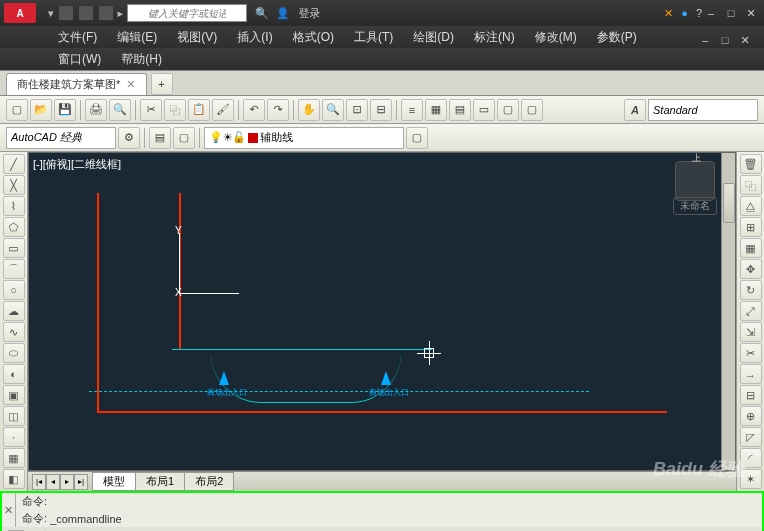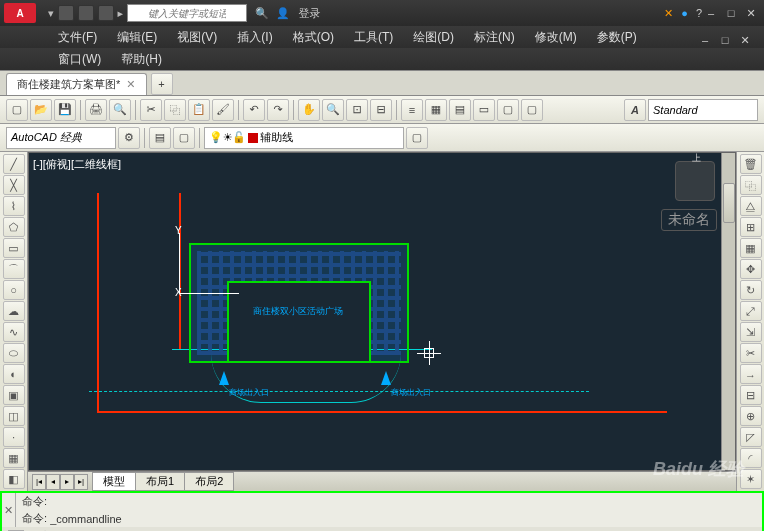--- a/index.html
+++ b/index.html
@@ -38,38 +38,38 @@
 .main { display: flex; height: 339px; }
 .left-tools, .right-tools { width: 28px; background: linear-gradient(#f0f0e6,#dedece); border-right: 1px solid #999; display: flex; flex-direction: column; align-items: center; padding: 2px 0; gap: 1px; }
 .right-tools { border-left: 1px solid #999; border-right: none; }
 .tool-btn { width: 22px; height: 20px; background: linear-gradient(#f6f6ee,#e4e4d6); border: 1px solid #bbb; border-radius: 2px; font-size: 11px; display: flex; align-items: center; justify-content: center; color: #555; }
 
 .viewport-wrap { flex: 1; display: flex; flex-direction: column; background: #1a2833; }
 .viewport { flex: 1; position: relative; background: #1a2833; overflow: hidden; border: 1px solid #666; }
 .vp-label { position: absolute; top: 4px; left: 4px; color: #fff; font-size: 11px; }
 .viewcube { position: absolute; top: 8px; right: 20px; width: 40px; height: 40px; border: 1px solid #555; background: rgba(80,80,80,0.5); border-radius: 4px; }
 .viewcube::after { content: '上'; color: #ccc; position: absolute; top: -10px; left: 16px; font-size: 9px; }
-.unnamed { position: absolute; top: 56px; right: 18px; color: #999; font-size: 14px; border: 1px solid #555; padding: 1px 6px; border-radius: 3px; }
+.unnamed { position: absolute; top: 44px; right: 18px; color: #999; font-size: 10px; border: 1px solid #555; padding: 1px 6px; border-radius: 3px; }
 .scroll-v { position: absolute; right: 0; top: 0; bottom: 0; width: 14px; background: #c8c8bc; border-left: 1px solid #888; }
 .scroll-v-thumb { position: absolute; top: 30px; width: 12px; left: 1px; height: 40px; background: linear-gradient(#e6e6da,#c8c8ba); border: 1px solid #999; border-radius: 2px; }
 
 
 .drawing { position: absolute; inset: 0; }
 .redline { position: absolute; background: #ff2a00; }
 .cyanline { position: absolute; background: #00d8d8; }
 .plan { position: absolute; left: 160px; top: 90px; width: 220px; height: 120px; }
 .plan-outer { position: absolute; inset: 0; border: 2px solid #0d0; background: rgba(0,150,255,0.15); }
 .plan-inner { position: absolute; left: 38px; top: 38px; right: 38px; bottom: 0; border: 2px solid #0d0; background: #1a2833; }
 .plan-grid { position: absolute; inset: 6px; background-image: repeating-linear-gradient(90deg,#1e4d8a 0 4px, transparent 4px 11px), repeating-linear-gradient(0deg,#1e4d8a 0 4px, transparent 4px 11px); opacity: 0.9; }
 .plan-label { position: absolute; left: 64px; top: 62px; color: #0af; font-size: 9px; }
 .ucs { position: absolute; left: 100px; top: 100px; }
 .ucs-y { position: absolute; width: 1px; height: 60px; background: #fff; bottom: 0; }
 .ucs-x { position: absolute; height: 1px; width: 60px; background: #fff; top: 0; left: 0; }
 .ucs-lbl { position: absolute; color: #fff; font-size: 10px; }
-.entrance { color: #0af; font-size: 8px; position: absolute; margin-left: 22px; }
+.entrance { color: #0af; font-size: 8px; position: absolute; }
 .entrance-arrow { width: 10px; height: 14px; background: #0af; clip-path: polygon(50% 0, 100% 100%, 0 100%); position: absolute; }
 .curve { position: absolute; left: 182px; top: 200px; width: 190px; height: 50px; border-bottom: 1px solid #0cc; border-radius: 0 0 95px 95px; }
 .dashed { position: absolute; border-bottom: 1px dashed #0cc; }
 
 .layout-tabs { height: 20px; background: linear-gradient(#e0e0d6,#cacabc); border-top: 1px solid #888; display: flex; align-items: center; font-size: 11px; }
 .lt-nav { display: flex; padding: 0 4px; gap: 0; }
 .lt-nav-btn { width: 14px; height: 16px; border: 1px solid #999; background: #e4e4d8; font-size: 8px; display: flex; align-items: center; justify-content: center; }
 .lt-tab { padding: 1px 10px; border: 1px solid #999; background: #e8e8dc; margin-right: -1px; }
 .lt-tab.active { background: #fff; }
 
@@ -227,27 +227,20 @@
 
       <div class="drawing">
 
         <div class="redline" style="left:68px; top:40px; width:2px; height:220px"></div>
         <div class="redline" style="left:68px; top:258px; width:570px; height:2px"></div>
         <div class="redline" style="left:150px; top:40px; width:2px; height:156px"></div>
         <div class="cyanline" style="left:143px; top:196px; width:260px; height:1px"></div>
         <div class="dashed" style="left:60px; top:238px; width:500px"></div>
         <div class="curve"></div>
 
-        <div class="plan">
-          <div class="plan-outer">
-              <div class="plan-grid"></div>
-            </div>
-          <div class="plan-inner"></div>
-          <div class="plan-label">商住楼双小区活动广场</div>
-        </div>
         <div class="entrance-arrow" style="left:190px; top:218px"></div>
         <div class="entrance" style="left:178px; top:234px">商场出入口</div>
         <div class="entrance-arrow" style="left:352px; top:218px"></div>
         <div class="entrance" style="left:340px; top:234px">商场出入口</div>
 
         <div class="ucs" style="left:150px; top:140px">
           <div class="ucs-y"></div>
           <div class="ucs-lbl" style="top:-68px;left:-4px">Y</div>
         </div>
         <div class="ucs" style="left:150px; top:140px">

